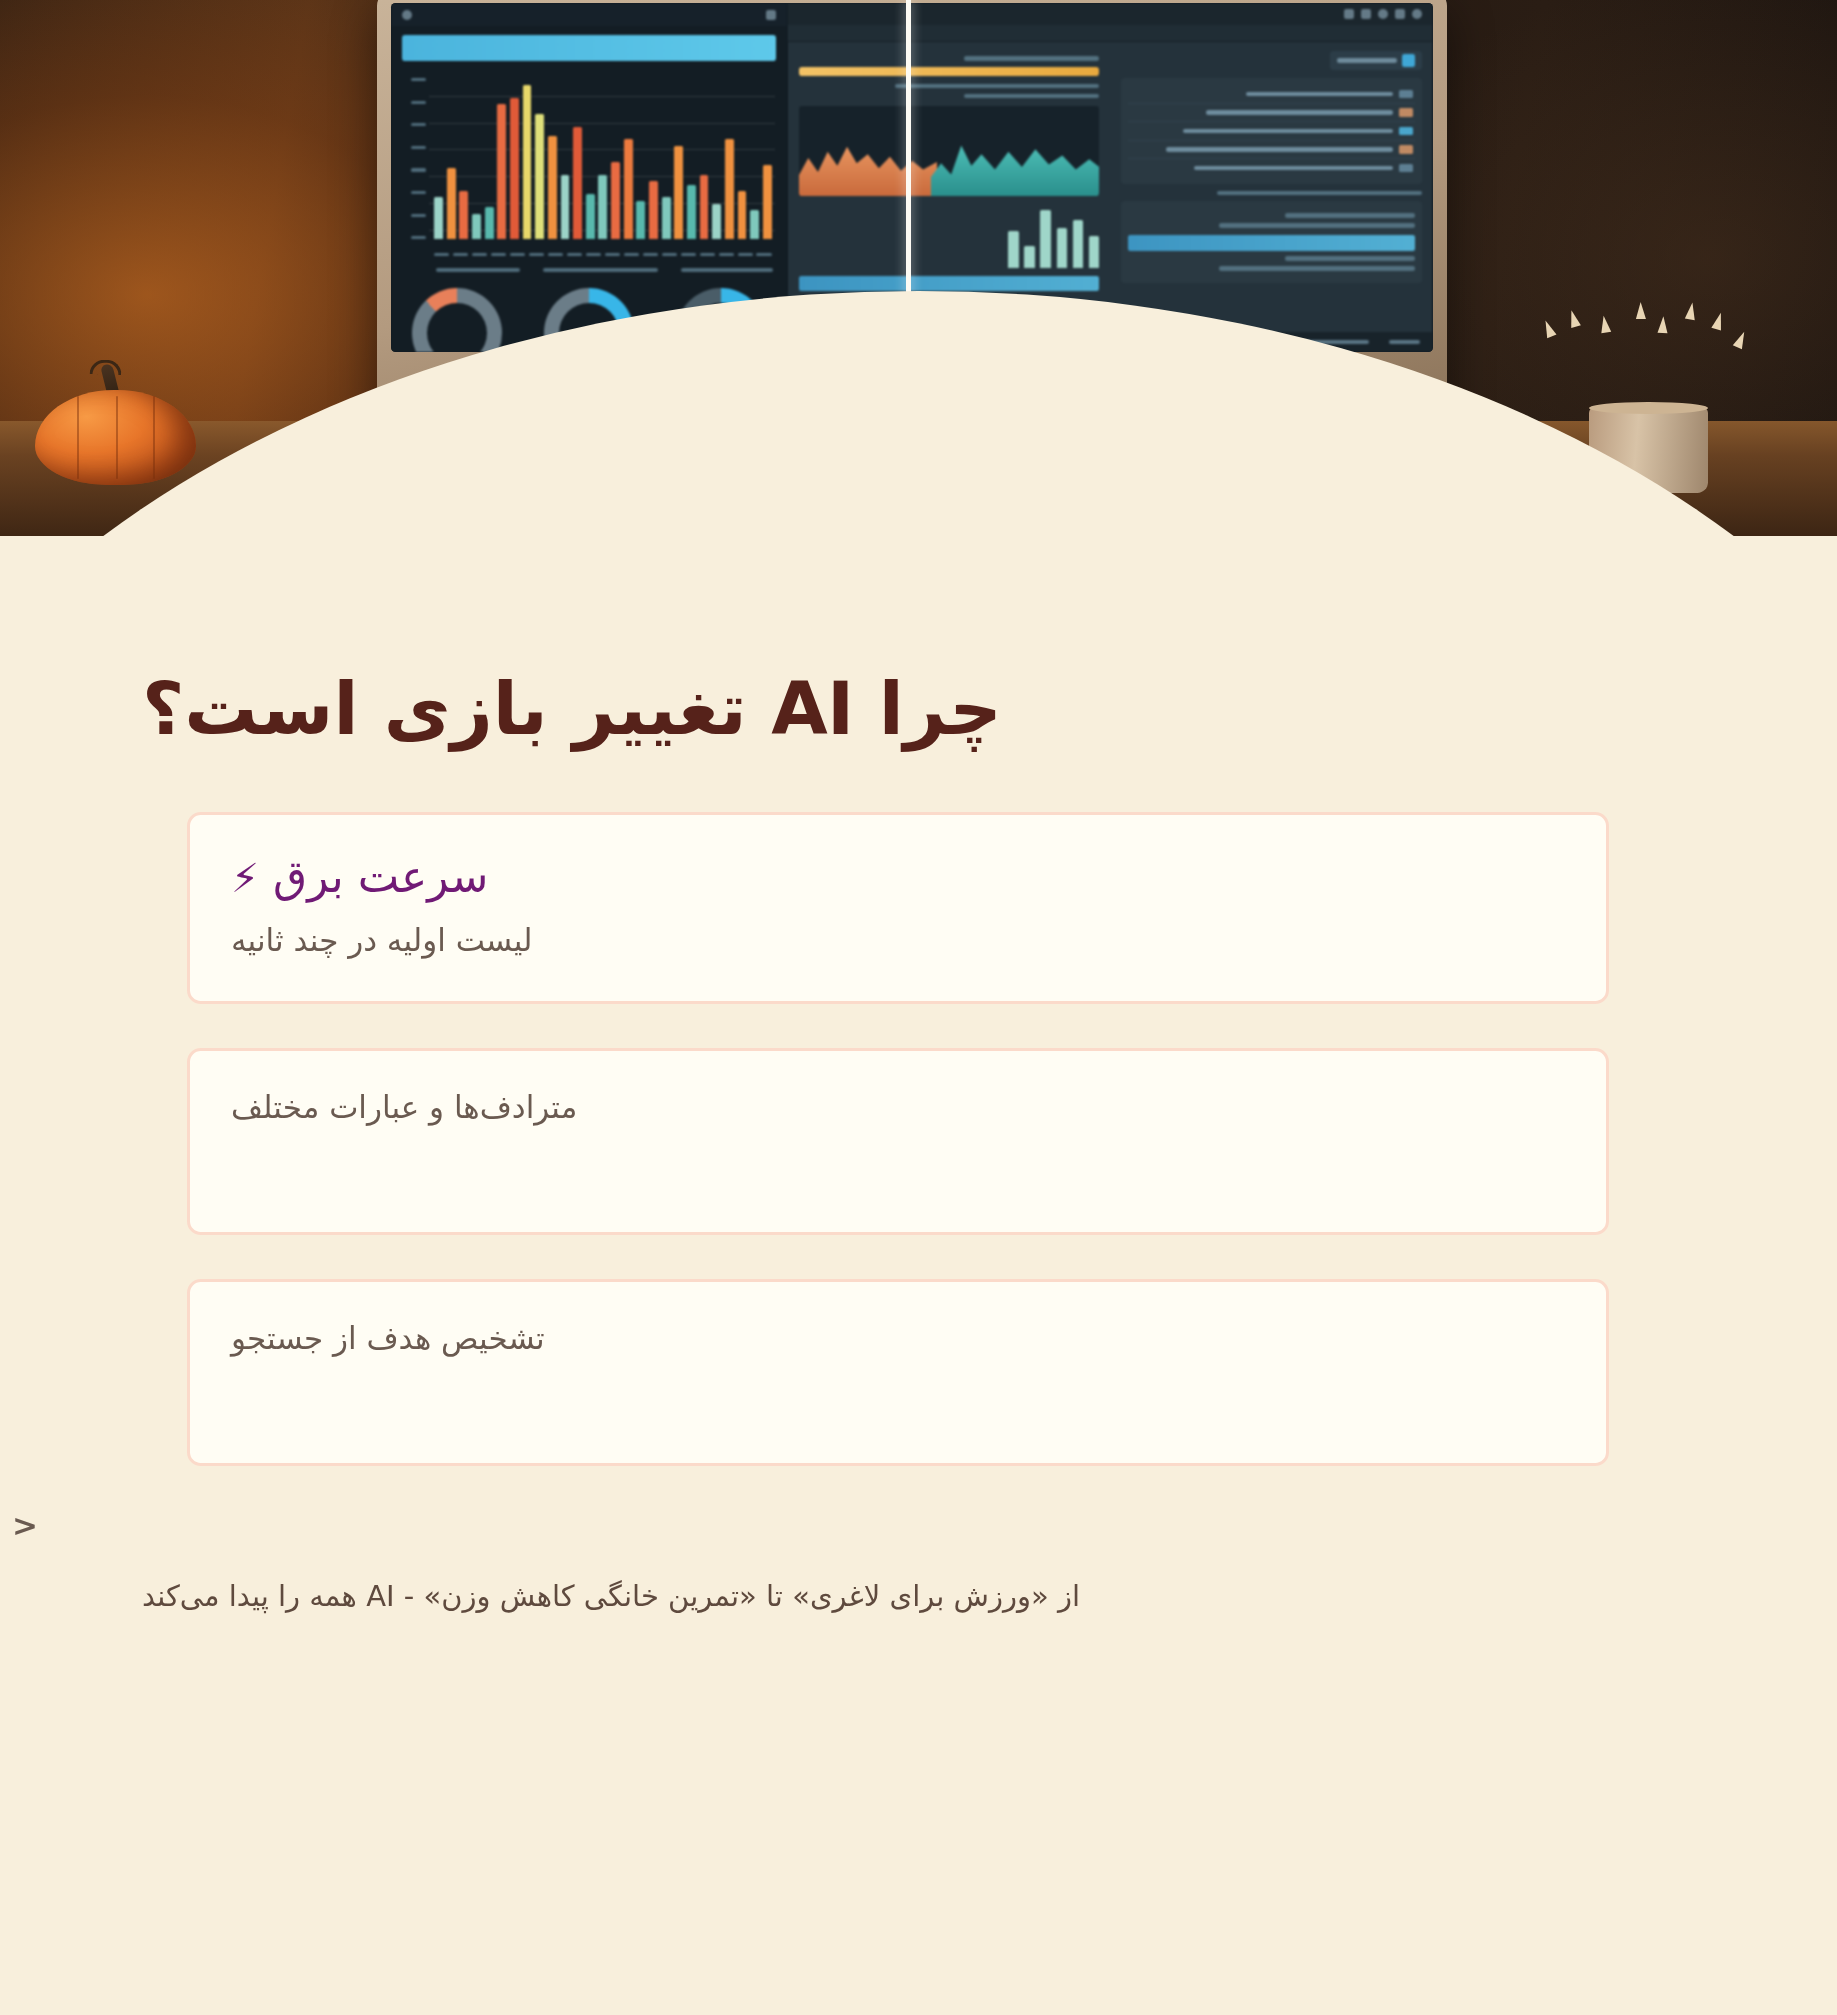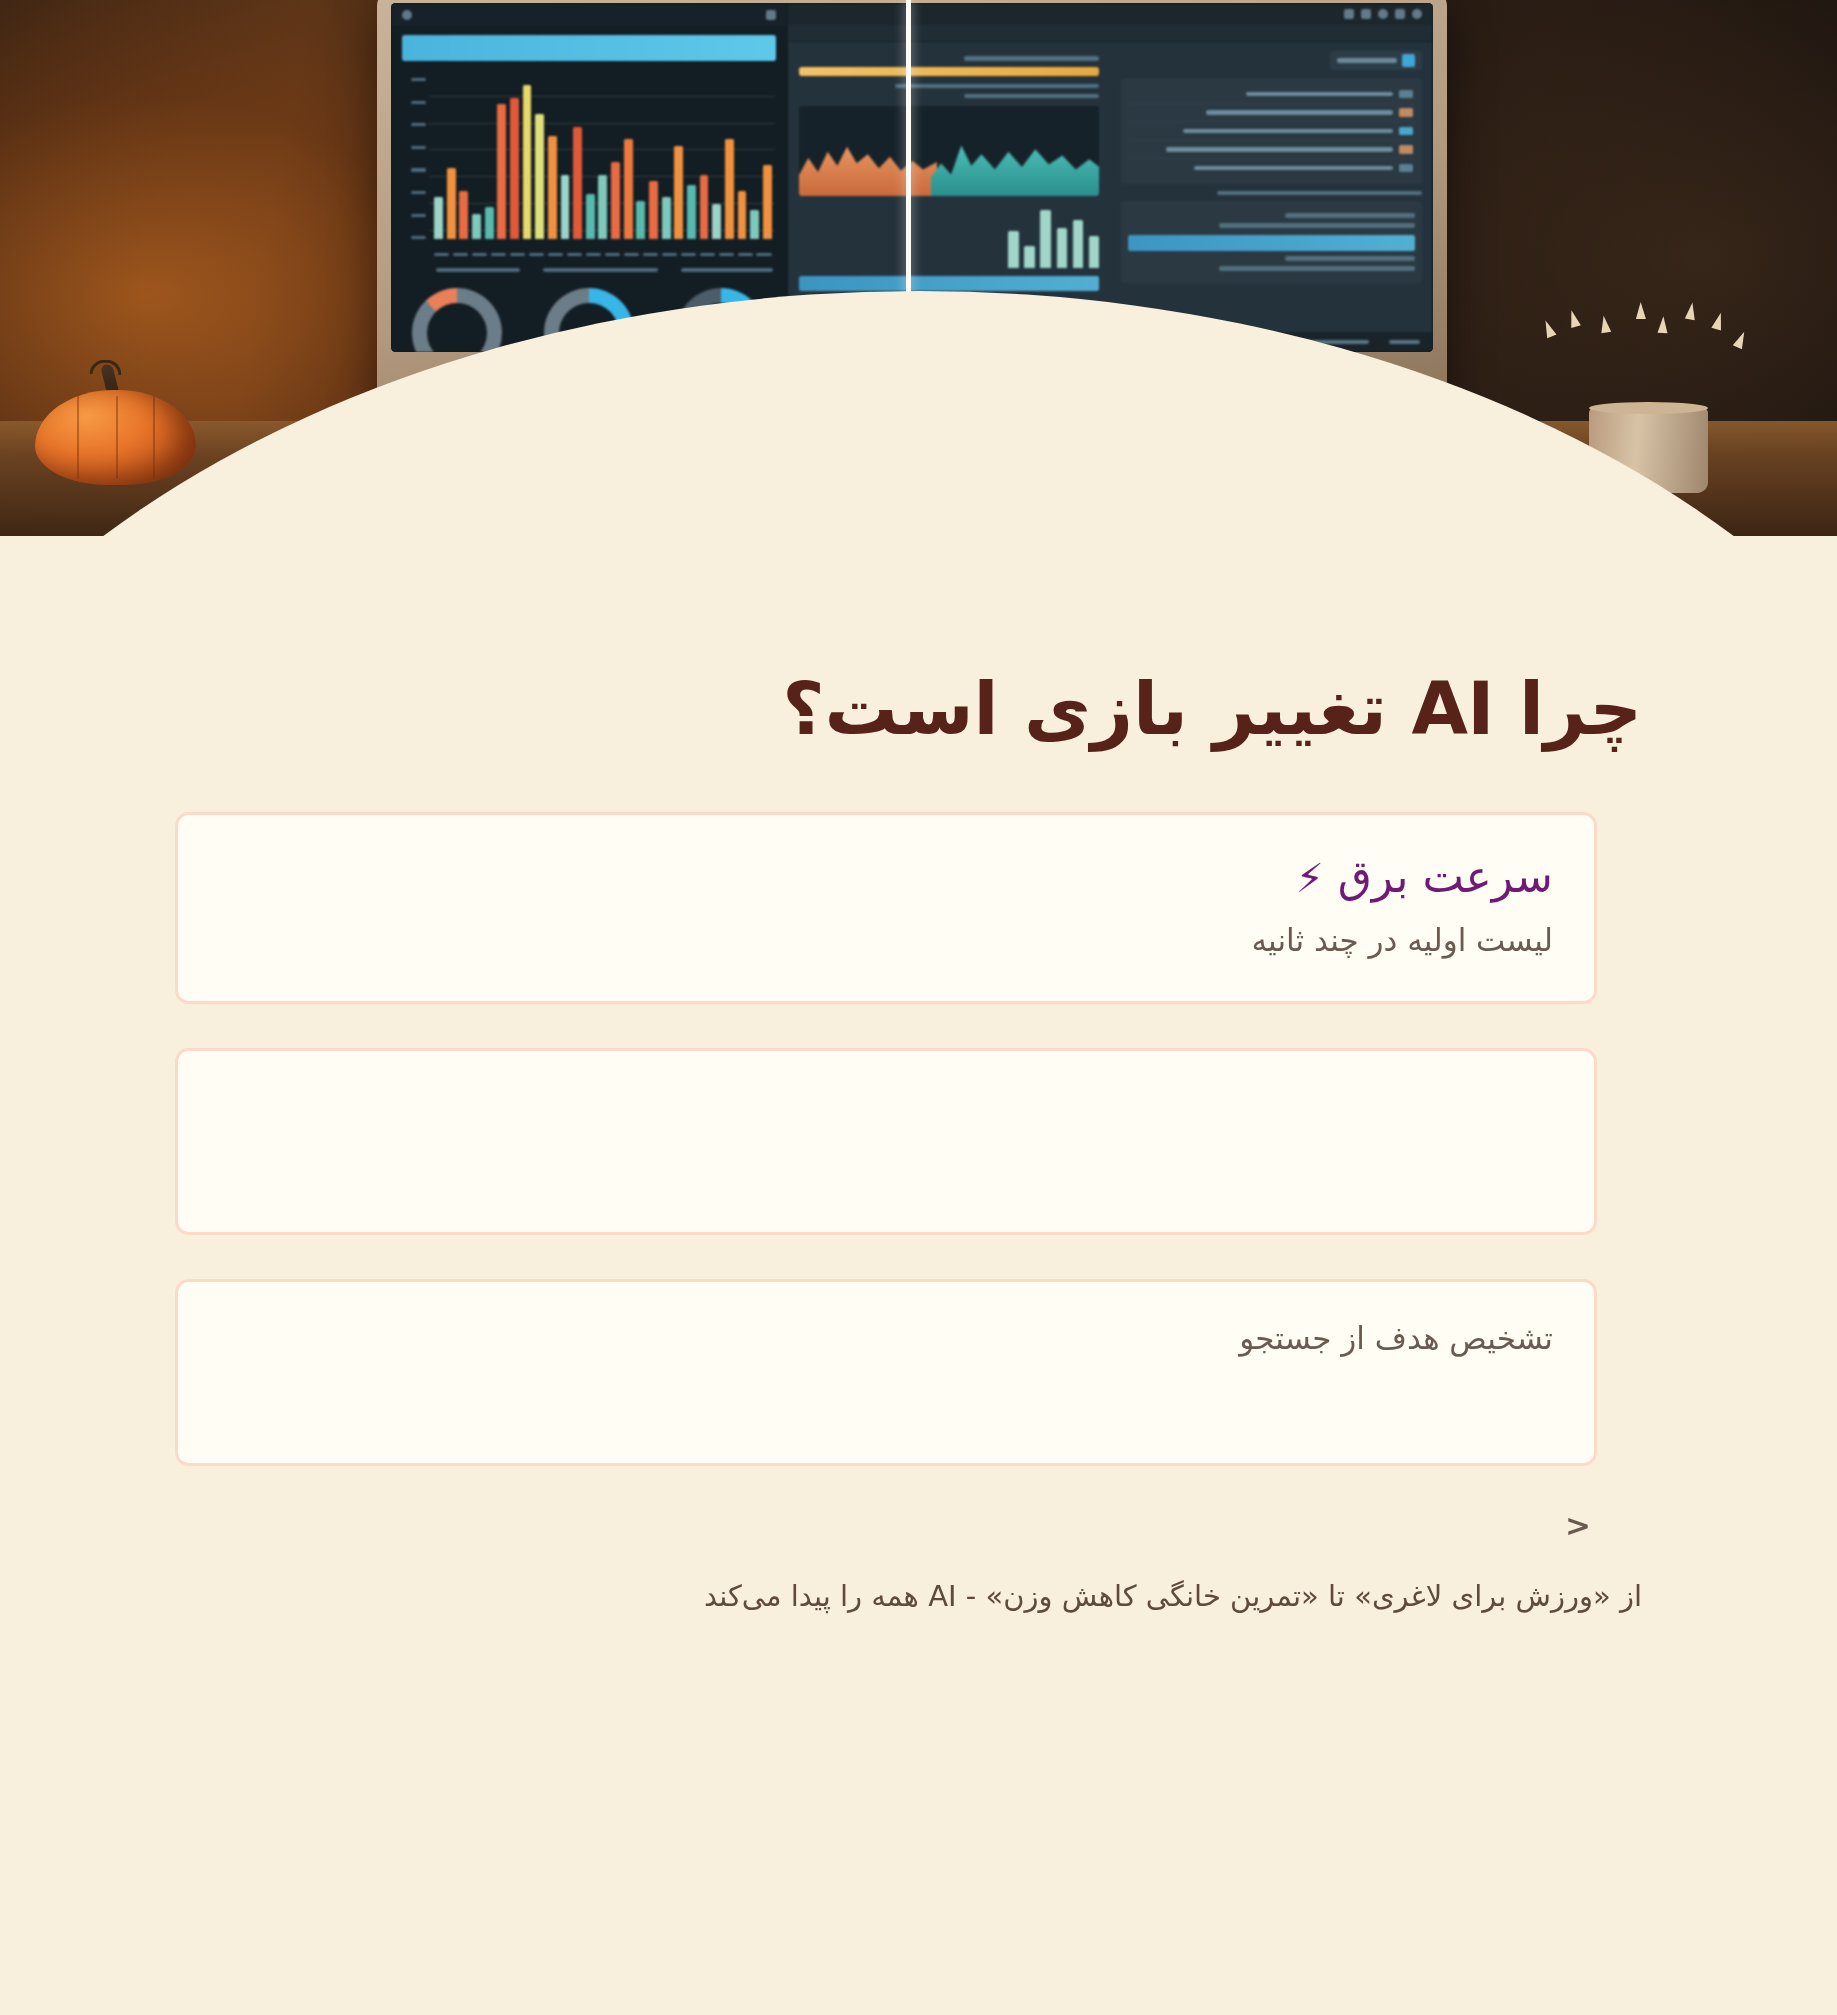--- a/index.html
+++ b/index.html
@@ -277,24 +277,24 @@
     width: 120%;
     height: 750px;
     background: #F8EFDC;
     border-radius: 50% 50% 0 0 / 100% 100% 0 0;
     z-index: 7;
   }
 
   
   .content {
     position: absolute;
-    left: 0; top: 536px;
+    left: 12px; top: 536px;
     width: 1772px;
     height: 1479px;
-    text-align: right;
+    text-align: left;
   }
 
   .page-title {
     margin: 130px 130px 0 130px;
     font-size: 73px;
     font-weight: 900;
     color: #56221A;
     line-height: 1.18;
     letter-spacing: -0.8px;
   }
@@ -577,20 +577,21 @@
 
       <div class="card">
         <div class="card-title">
           <span>سرعت برق</span>
           <span class="card-emoji">⚡</span>
         </div>
         <div class="card-sub">لیست اولیه در چند ثانیه</div>
       </div>
 
       <div class="card">
+        <div class="card-sub">مترادف‌ها و عبارات مختلف</div>
       </div>
 
       <div class="card">
         <div class="card-sub">تشخیص هدف از جستجو</div>
       </div>
 
     </div>
 
     <div class="chevron">&lt;</div>
 

